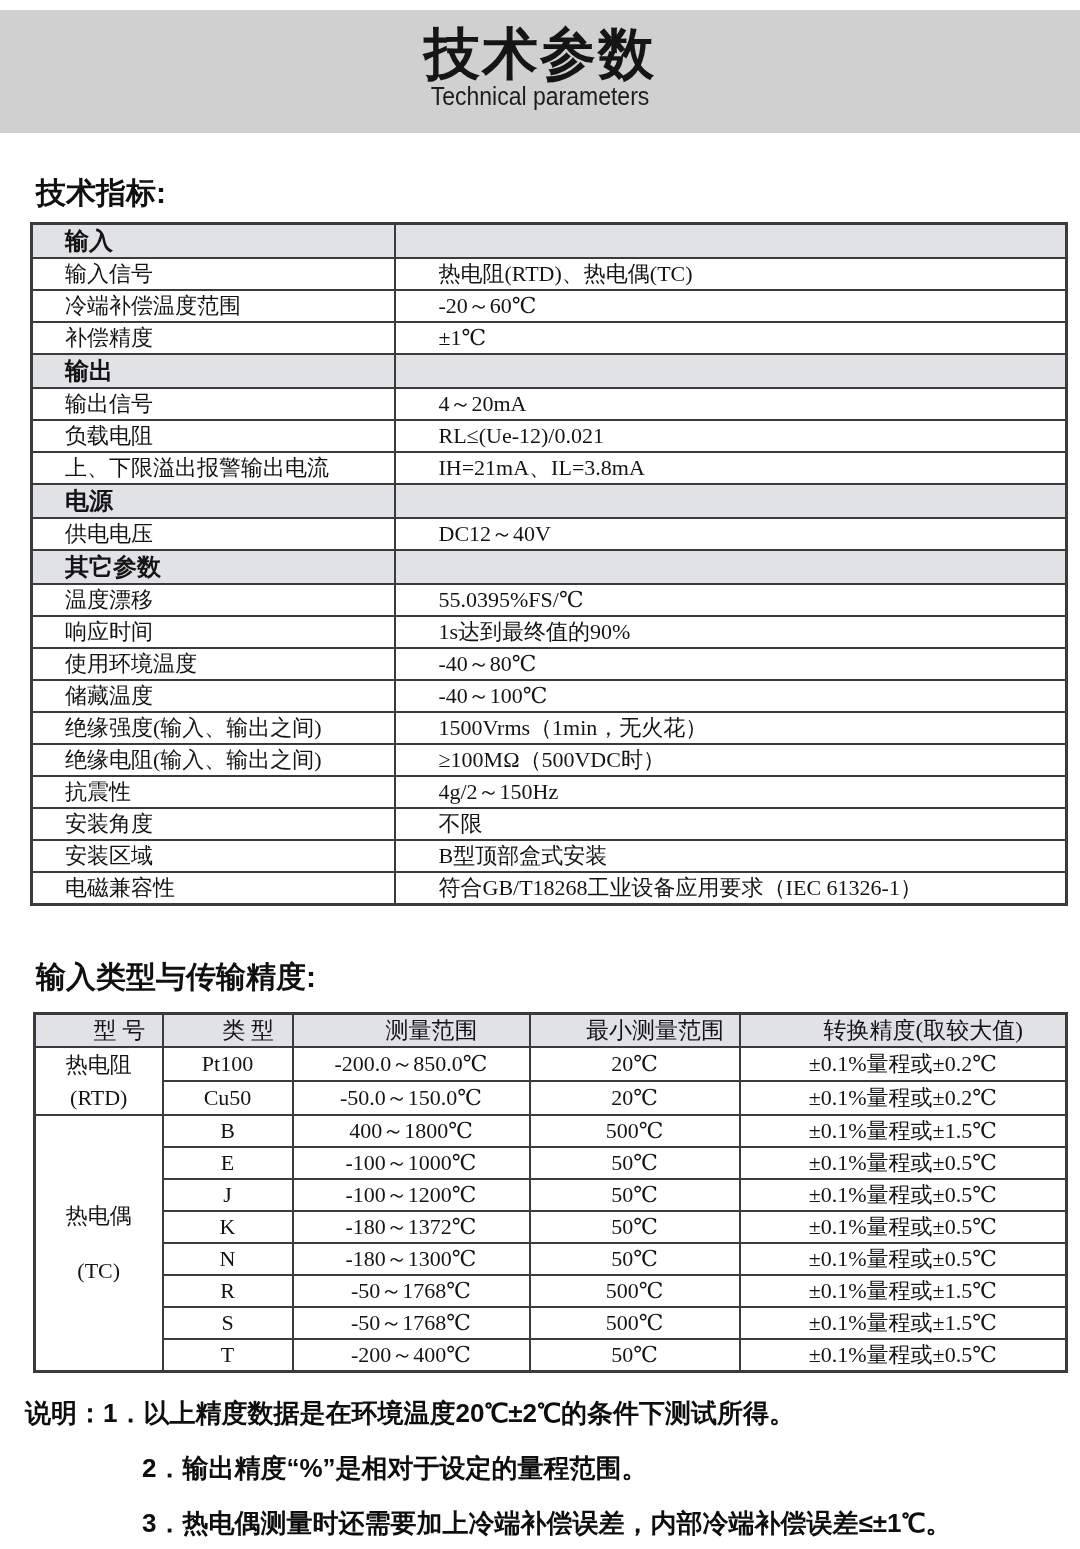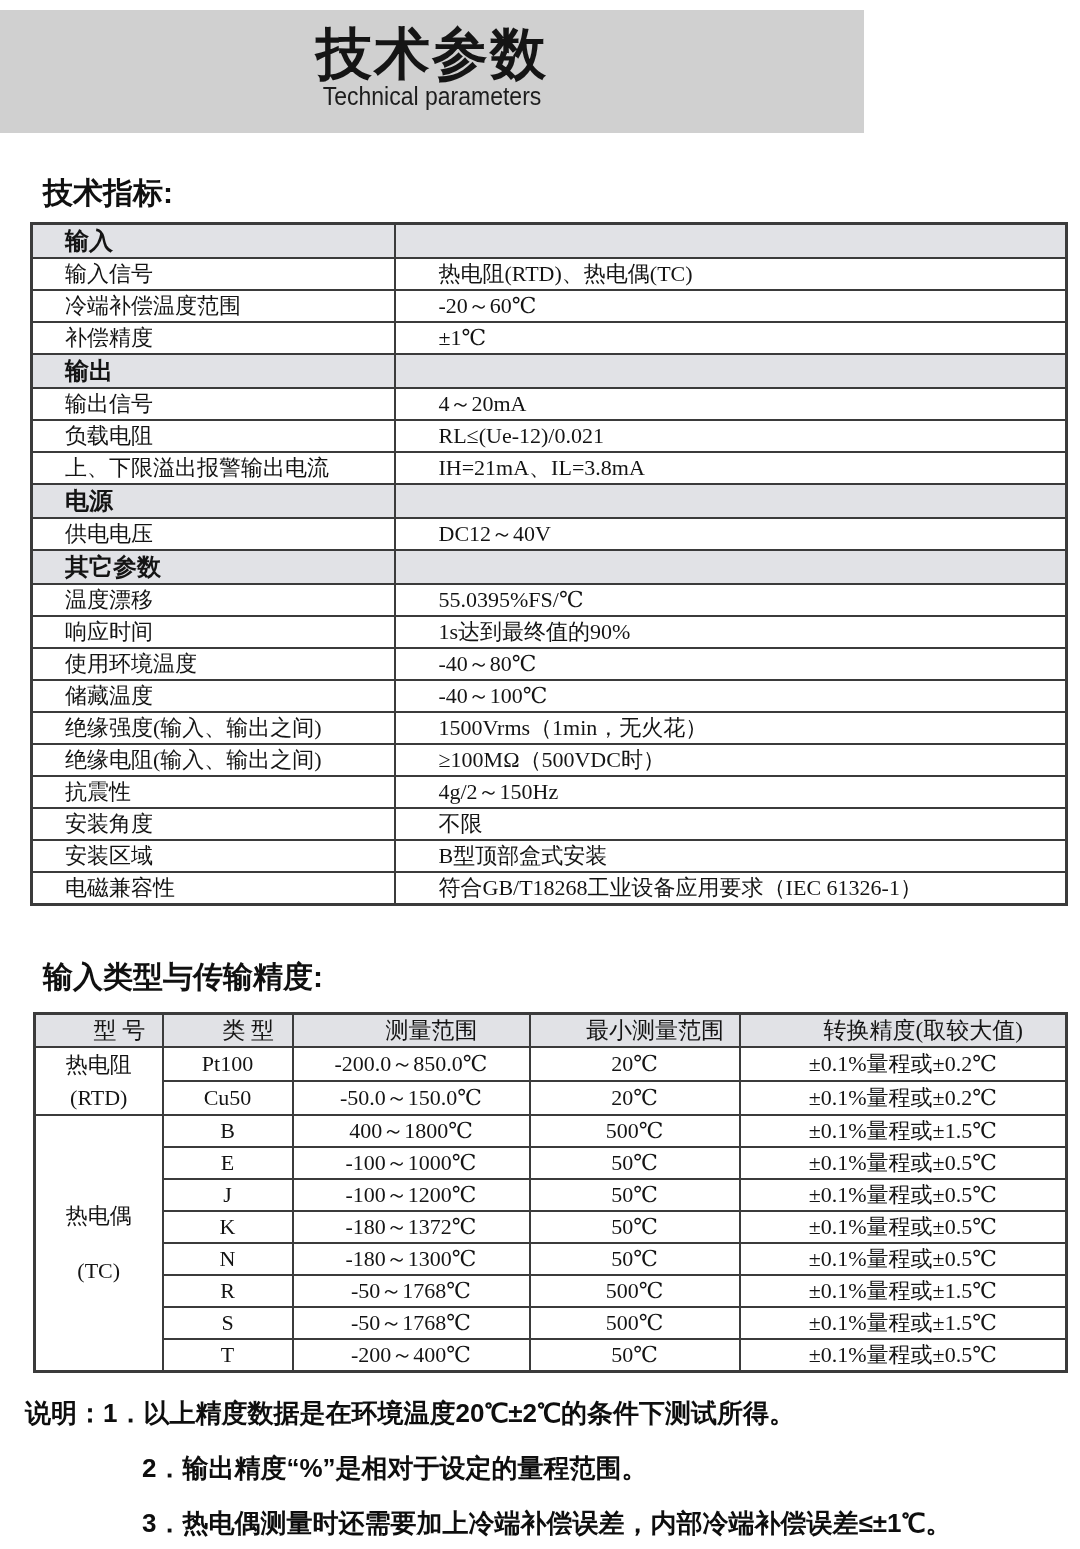--- a/index.html
+++ b/index.html
@@ -4,38 +4,38 @@
 <style>
   * { margin:0; padding:0; box-sizing:border-box; }
   html,body { background:#fff; }
   body {
     width:1080px; height:1549px;
     position:relative; overflow:hidden;
     font-family:"Liberation Sans", sans-serif;
     color:var(--text,#141414);
   }
   .title-band {
-    position:absolute; top:10px; left:0; width:864px; height:123px;
+    position:absolute; top:10px; left:0; width:1080px; height:123px;
     background:var(--band-bg,#d0d0d0);
     text-align:center;
   }
   .page-title {
     margin-top:15px;
     font-size:56px; line-height:58px; font-weight:700;
     letter-spacing:2px; color:#151515;
     font-family:"Liberation Sans", sans-serif;
   }
   .page-subtitle {
     font-size:25px; line-height:27px; font-weight:400;
     color:#1d1d1d; letter-spacing:0;
     font-family:"Liberation Sans", sans-serif;
     transform:scaleX(.92); transform-origin:center;
   }
   .sec-heading {
-    position:absolute; left:43px;
+    position:absolute; left:36px;
     font-size:30px; line-height:34px; font-weight:700; color:#101010;
   }
   #spec-heading { top:176px; }
   #acc-heading  { top:960px; }
 
   table {
     position:absolute;
     border-collapse:collapse; table-layout:fixed;
     background:#fff;
   }

